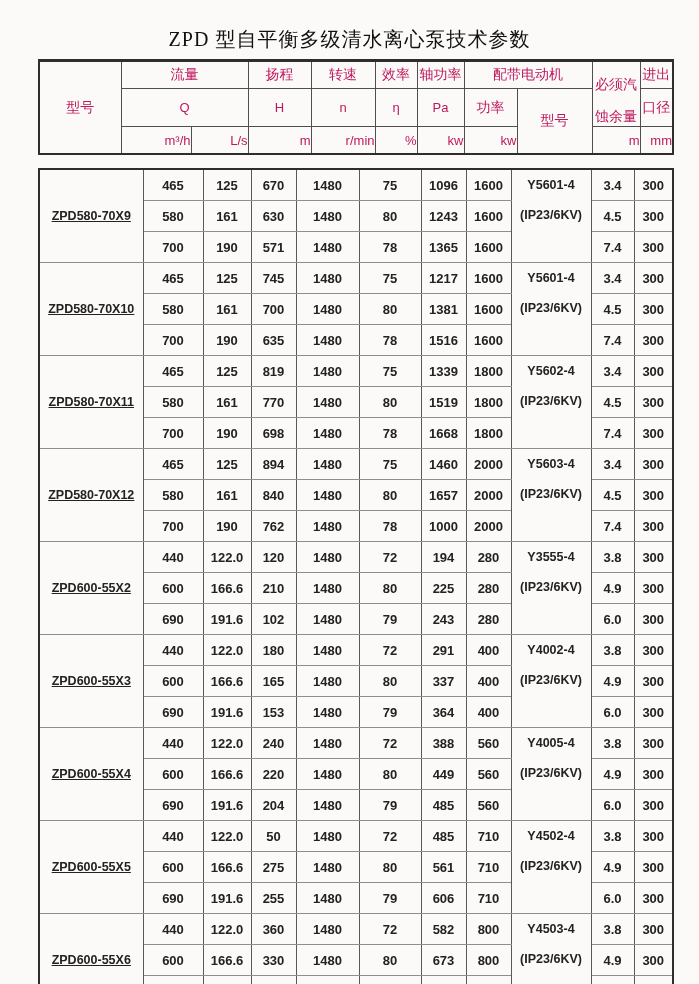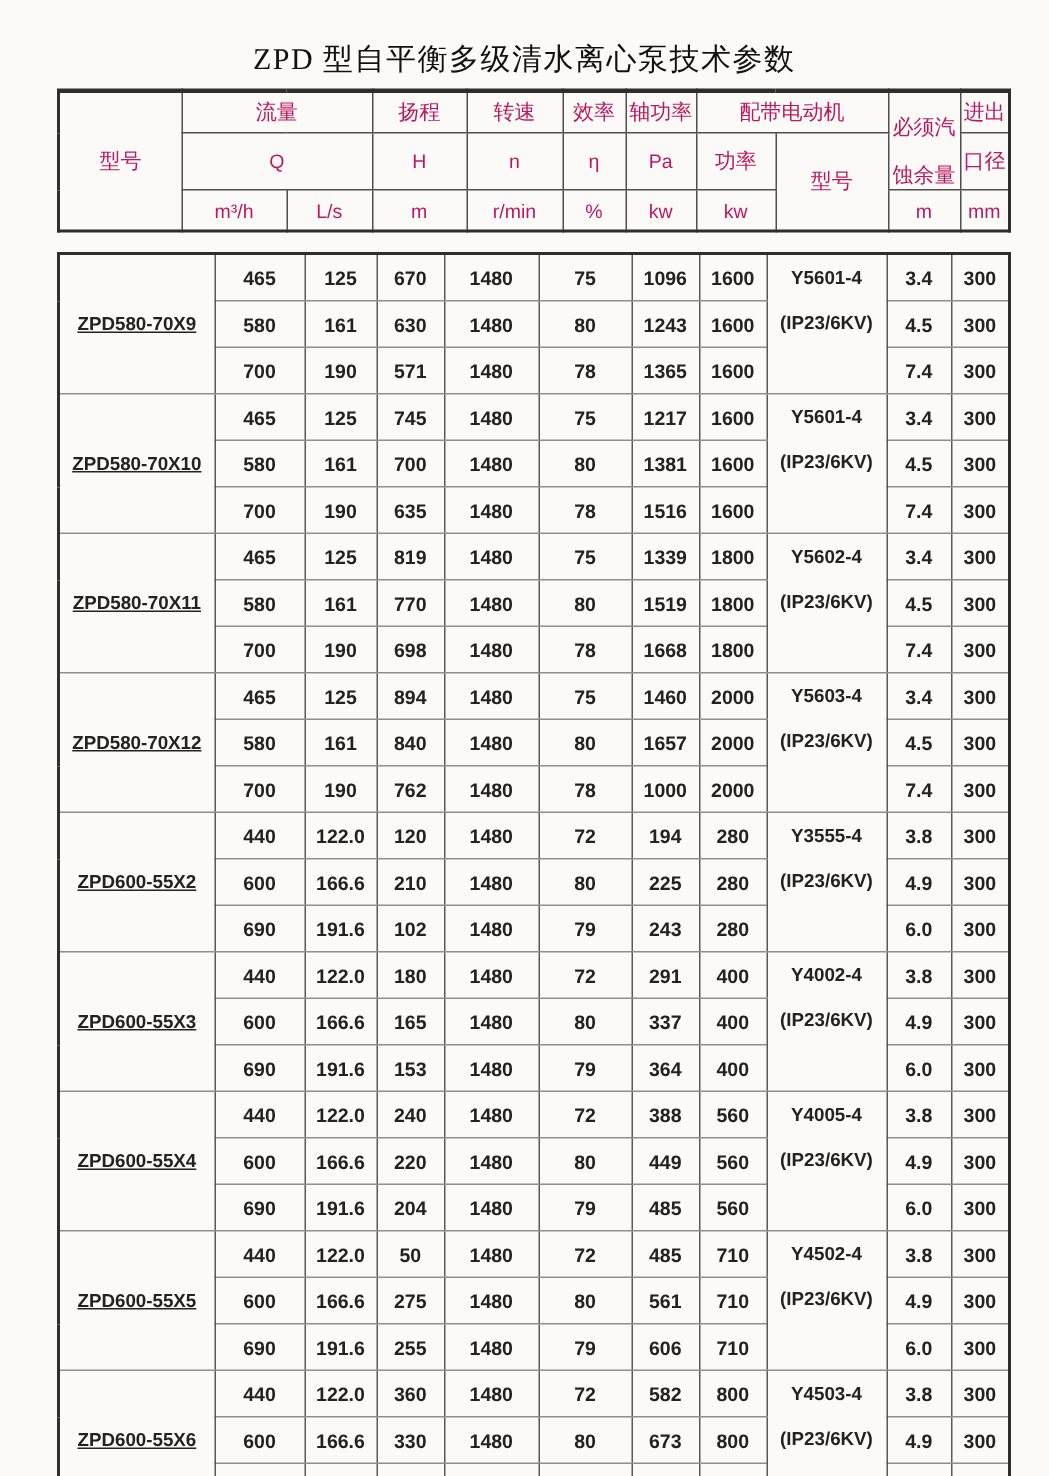--- a/index.html
+++ b/index.html
@@ -39,21 +39,21 @@
     border-top-width:3px;
   }
   table.hdr td{
     border:1px solid #4f4f4f;
     height:26px;
     font-size:14px;
     font-weight:400;
     color:#be185d;
   }
   table.hdr td.sym{font-size:13px;}
-  table.hdr td.unit{font-size:13px;}
+  table.hdr td.unit{font-size:13px;text-align:right;}
   .two-line span{display:block;line-height:20px;margin-top:12px;}
   
   table.body{
     margin-top:13px;
     width:634px;
     border:2px solid #2e2e2e;
   }
   table.body td{
     border-left:1px solid #585858;
     border-right:1px solid #585858;

